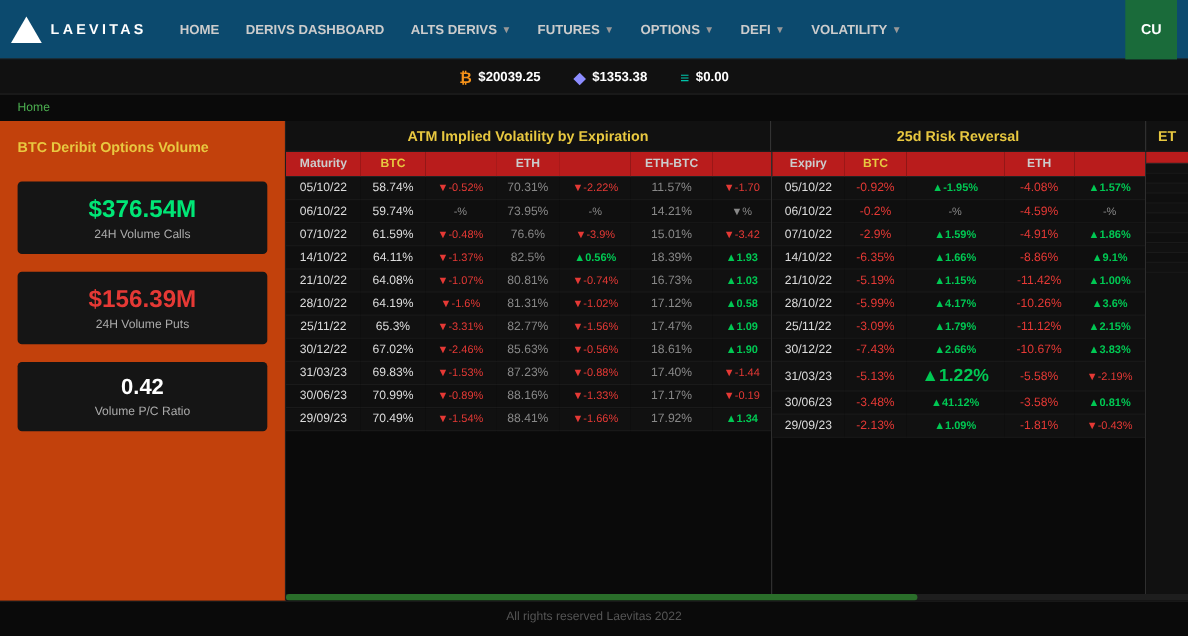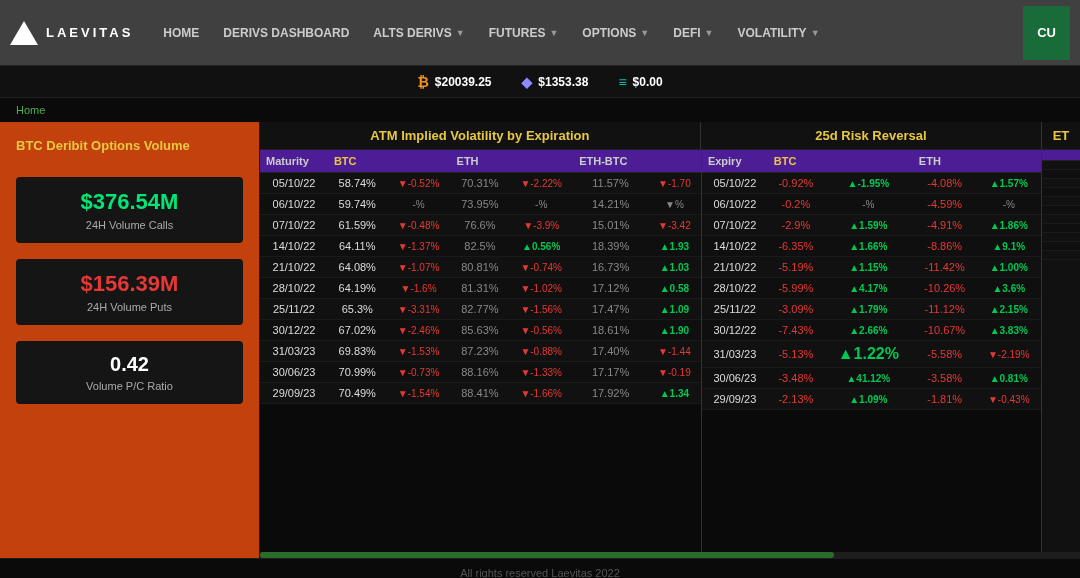--- a/index.html
+++ b/index.html
@@ -8,24 +8,24 @@
       color: #fff;
       font-family: Arial, sans-serif;
       font-size: 12px;
       width: 1080px;
       min-height: 578px;
       overflow-x: hidden;
     }
 
     
     .navbar {
-      background: #404040;
-      display: flex;
-      align-items: center;
-      height: 66px;
+      background: #0c4a6e;
+      display: flex;
+      align-items: center;
+      height: 54px;
       border-bottom: 1px solid #222;
       padding: 0 10px;
     }
     .logo {
       display: flex;
       align-items: center;
       margin-right: 20px;
     }
     .logo-triangle {
       width: 0; height: 0;
@@ -171,22 +171,22 @@
     table {
       width: 100%;
       border-collapse: collapse;
       font-size: 11px;
     }
 
     th {
       color: #aaa;
       font-weight: bold;
       padding: 5px 6px;
-      text-align: left;
-      background: #4c1d95;
+      text-align: center;
+      background: #b91c1c;
       border-bottom: 1px solid #222;
       white-space: nowrap;
     }
     th.yellow { color: #e8c840; }
     th.white { color: #ccc; }
 
     td {
       padding: 4px 5px;
       text-align: center;
       white-space: nowrap;
@@ -397,21 +397,21 @@
       <td class="white-text">69.83%</td>
       <td class="red" style="font-size:10px;">▼-1.53%</td>
       <td class="gray-text">87.23%</td>
       <td class="red" style="font-size:10px;">▼-0.88%</td>
       <td class="gray-text">17.40%</td>
       <td class="red" style="font-size:10px;">▼-1.44</td>
     </tr>
               <tr>
       <td class="white-text">30/06/23</td>
       <td class="white-text">70.99%</td>
-      <td class="red" style="font-size:10px;">▼-0.73%</td>
+      <td class="red" style="font-size:10px;">▼-0.89%</td>
       <td class="gray-text">88.16%</td>
       <td class="red" style="font-size:10px;">▼-1.33%</td>
       <td class="gray-text">17.17%</td>
       <td class="red" style="font-size:10px;">▼-0.19</td>
     </tr>
               <tr>
       <td class="white-text">29/09/23</td>
       <td class="white-text">70.49%</td>
       <td class="red" style="font-size:10px;">▼-1.54%</td>
       <td class="gray-text">88.41%</td>

